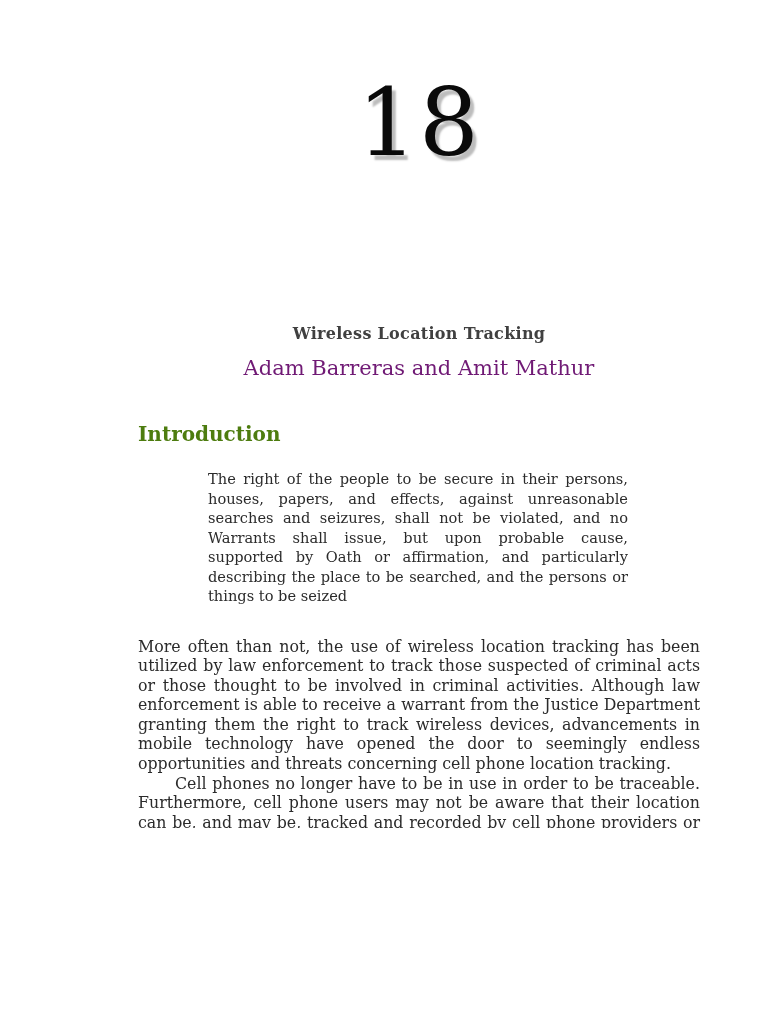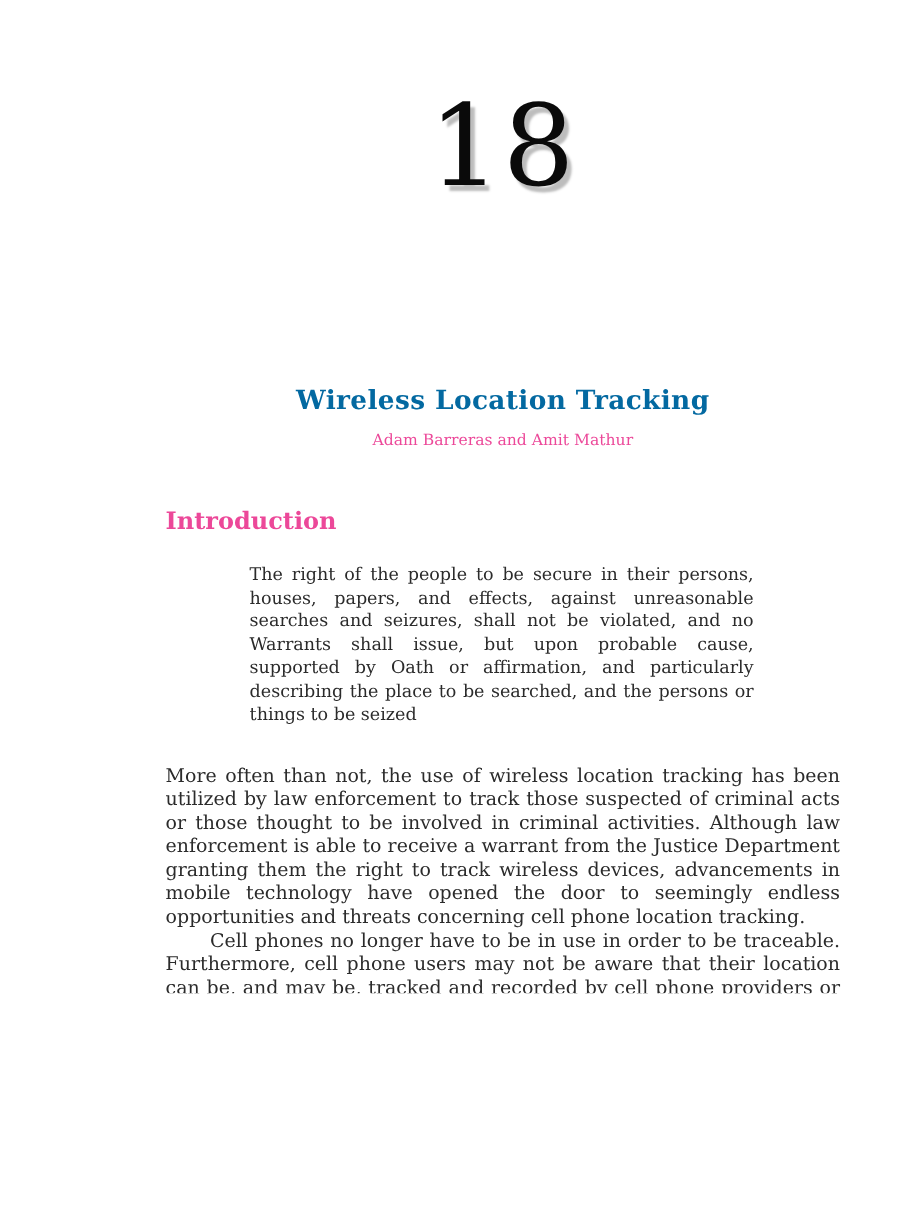--- a/index.html
+++ b/index.html
@@ -31,38 +31,38 @@
     color: #0a0a0a;
     text-shadow: 4px 5px 2px #bdbdbd;
     letter-spacing: 2px;
   }
   .title-block {
     margin-top: 152px;
     text-align: center;
   }
   .doc-title {
     margin: 12px;
-    font-size: 22px;
+    font-size: 16px;
     line-height: 24px;
     font-weight: 700;
-    color: #0369a1;
+    color: #404040;
     letter-spacing: 0.3px;
   }
   .authors {
     margin-top: 2px;
-    font-size: 13px;
+    font-size: 21px;
     line-height: 20px;
-    color: #ec4899;
+    color: #701a75;
   }
   .section-heading {
     margin: 44px 0 0 0;
     font-size: 20px;
     line-height: 24px;
     font-weight: 700;
-    color: #ec4899;
+    color: #4d7c0f;
   }
   .lead {
     margin: 26px 0 0 0;
     font-size: 15.8px;
     line-height: 19.6px;
   }
   .quote {
     margin: 23px 72px 4px 70px;
     width: 420px;
     font-size: 14.6px;

